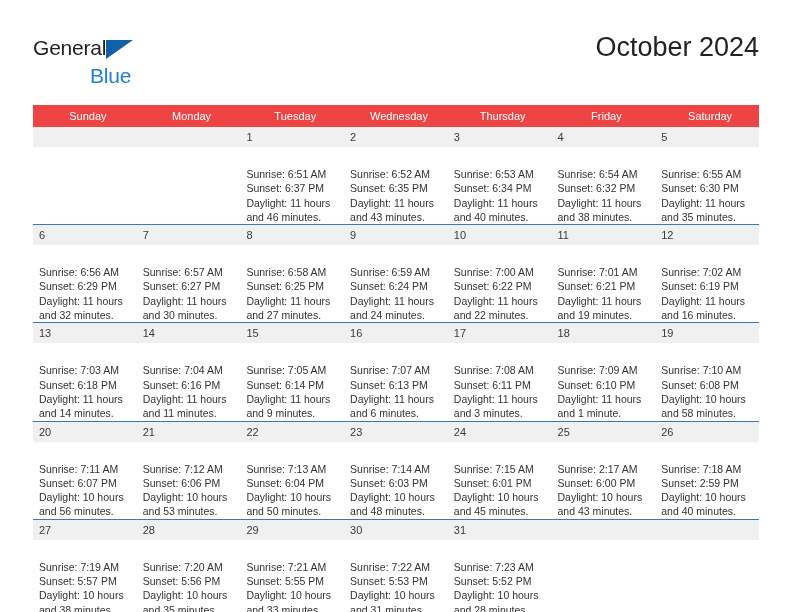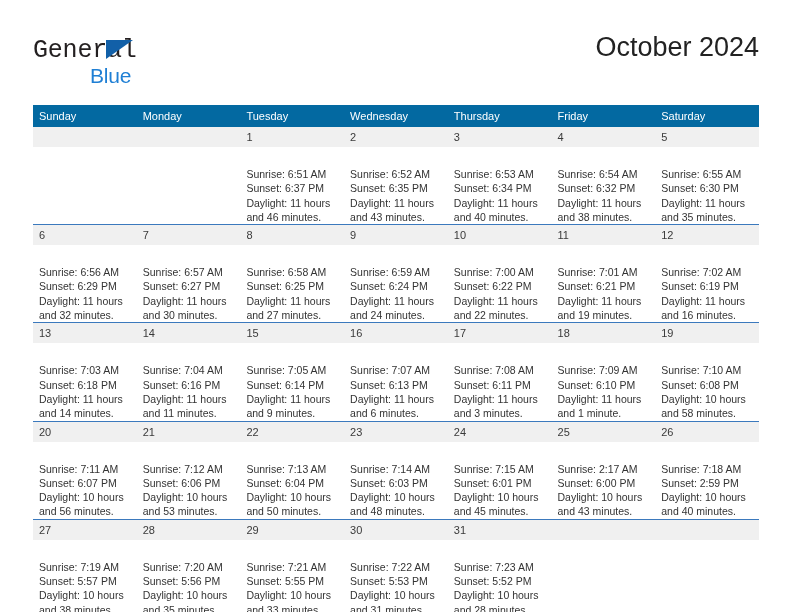--- a/index.html
+++ b/index.html
@@ -33,24 +33,24 @@
     position: absolute;
     left: 0;
     top: 6px;
     width: 200px;
     height: 60px;
   }
   .logo-general {
     position: absolute;
     left: 0;
     top: 0;
-    font-size: 25px;
+    font-size: 21px;
     letter-spacing: -0.2px;
     color: #231f20;
-    font-family: Liberation Mono, monospace;
+    font-family: Liberation Sans, sans-serif;
   }
   .logo-triangle {
     position: absolute;
     left: 73px;
     top: 4px;
     width: 0;
     height: 0;
     border-left: 27px solid #1260a8;
     border-bottom: 19px solid transparent;
   }
@@ -89,25 +89,25 @@
   
   .calendar {
     position: absolute;
     left: 33px;
     top: 105px;
     width: 726px;
     border-collapse: collapse;
     table-layout: fixed;
   }
   .calendar th {
-    background: #0369a1;
+    background: #ef4444;
     color: #ffffff;
     font-size: 11px;
     font-weight: normal;
-    text-align: left;
+    text-align: center;
     padding: 5px 0 5px 6px;
     height: 10px;
     line-height: 12px;
   }
   .calendar td {
     vertical-align: top;
     padding: 0;
     border-top: 1px solid #3b79bd;
     height: 89px;
   }

